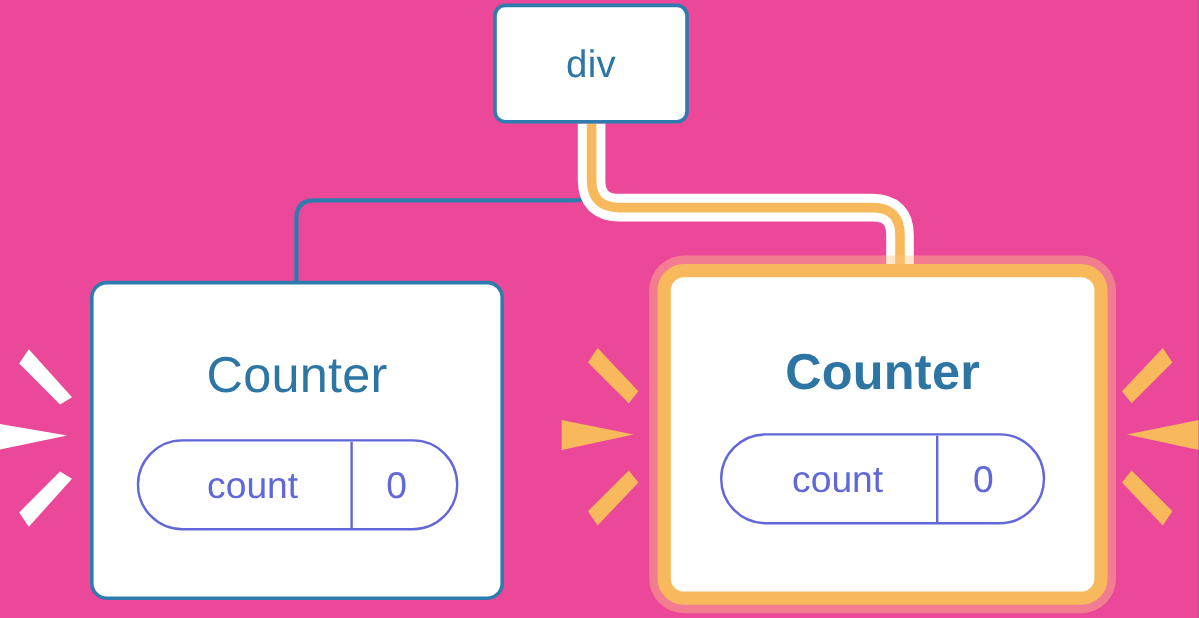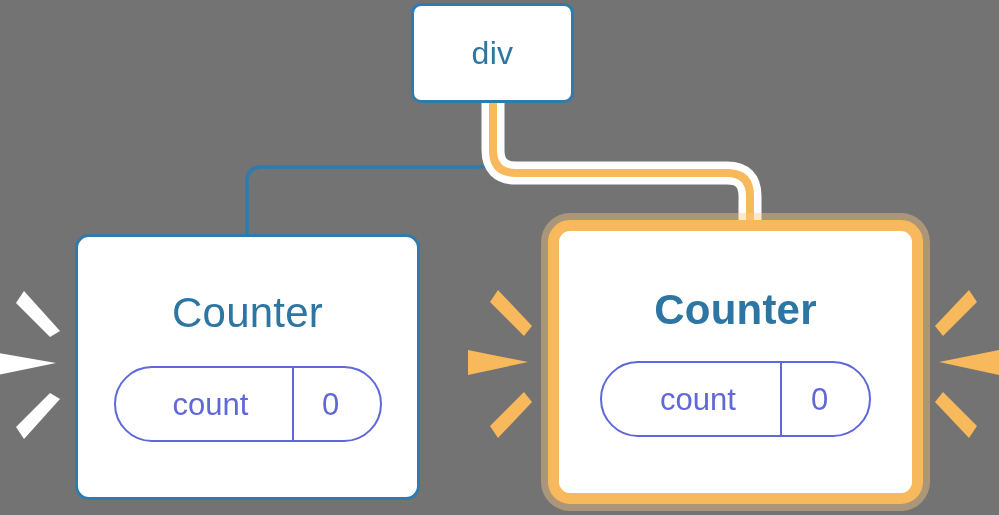--- a/index.html
+++ b/index.html
@@ -8,21 +8,21 @@
     padding: 0;
     background: #4c6672;
   }
   body {
     font-family: "Liberation Sans", sans-serif;
   }
   #stage {
     position: relative;
     width: 999px;
     height: 515px;
-    background: #737373;
+    background: #ec4899;
     overflow: hidden;
   }
   #wires {
     position: absolute;
     left: 0;
     top: 0;
     width: 999px;
     height: 515px;
   }
   .node {

